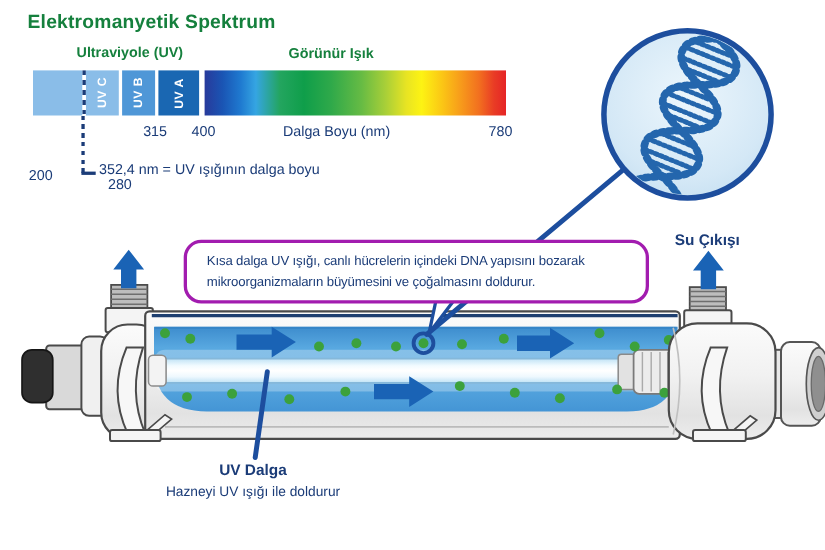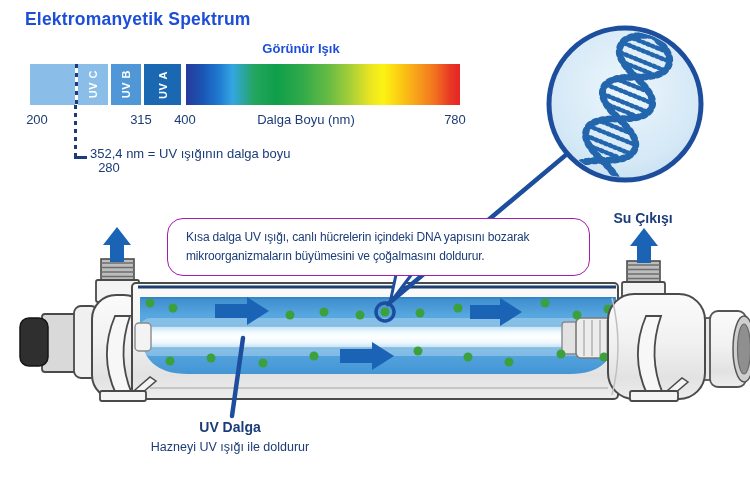--- a/index.html
+++ b/index.html
@@ -1,33 +1,33 @@
 <!DOCTYPE html>
 <html><head>
 <meta charset="utf-8">
 <style>
   html,body{margin:0;padding:0;background:#fff;}
   .stage{position:relative;width:750px;height:500px;background:#ffffff;overflow:hidden;
          font-family:"Liberation Sans",sans-serif;color:#1b3c78;}
   .svg-layer{position:absolute;left:0;top:0;z-index:1;}
-  .txt{position:absolute;z-index:2;color:#1d4ed8;}
+  .txt{position:absolute;z-index:2;color:#15803d;}
   .title{left:25px;top:9px;font-size:17.5px;font-weight:bold;letter-spacing:.2px;}
   .grouplab{top:40px;width:120px;text-align:center;font-size:13px;font-weight:bold;}
   .bar-seg{position:absolute;top:64px;height:41px;z-index:2;display:flex;align-items:center;justify-content:center;}
   .band-label{writing-mode:vertical-rl;transform:rotate(180deg);color:#fff;font-size:11px;font-weight:bold;letter-spacing:.5px;}
   .divider{position:absolute;top:64px;height:41px;width:3px;z-index:3;
            background:repeating-linear-gradient(180deg,#1b3c78 0 4px,#ffffff 4px 9px);}
   .tick{position:absolute;top:112px;font-size:13px;text-align:center;z-index:2;}
   .vdash{position:absolute;left:74px;top:105px;width:2.5px;height:53px;z-index:2;
          background:repeating-linear-gradient(180deg,#1b3c78 0 4px,transparent 4px 8px);}
   .corner{position:absolute;left:74px;top:156px;width:13px;height:2.5px;background:#1b3c78;z-index:2;}
   .note{position:absolute;left:90px;top:146px;font-size:13px;z-index:2;}
   .portlab{position:absolute;width:100px;text-align:center;font-size:14px;font-weight:bold;z-index:2;}
   .callout{position:absolute;left:167px;top:218px;width:423px;height:58px;box-sizing:border-box;
-           background:#ffffff;border:1px solid #a21caf;border-radius:16px;z-index:2;
+           background:#ffffff;border:3px solid #a21caf;border-radius:16px;z-index:2;
            display:flex;flex-direction:column;justify-content:center;padding:4px 18px;}
   .callout div{font-size:12px;line-height:19px;white-space:nowrap;letter-spacing:-.15px;}
   .lamplab{position:absolute;left:180px;top:419px;width:100px;text-align:center;font-size:14px;font-weight:bold;z-index:2;}
   .lampsub{position:absolute;left:130px;top:440px;width:200px;text-align:center;font-size:12.5px;z-index:2;}
   .grad-bar{position:absolute;top:64px;left:186px;width:274px;height:41px;z-index:2;
     background:linear-gradient(90deg,#283a9b 0%,#1a55b4 6%,#1f7ad0 12%,#35a5e2 17%,#23a55f 25%,
       #0f9e4a 33%,#2fa94a 42%,#66bb44 52%,#a8cf38 60%,#e8e423 67%,#fdf313 72%,#fbc515 79%,
       #f79b1b 85%,#f2701f 91%,#e93c25 96%,#e52426 100%);}
 </style>
 </head>
@@ -182,38 +182,39 @@
             <path d="M600,138 H650"></path>
             <path d="M601,148 H649"></path>
             <path d="M610,156 H640"></path>
         </g>
       </g>
     </g>
   </svg>
 
   <div class="txt title">Elektromanyetik Spektrum</div>
 
+  <div class="txt grouplab" style="left:58px;">Ultraviyole (UV)</div>
   <div class="txt grouplab" style="left:246px;top:41px;width:110px;">Görünür Işık</div>
 
   <div>
     <div class="bar-seg" style="left:30px;width:45px;background:#8abde8;"></div>
     <div class="divider" style="left:74.5px;"></div>
     <div class="bar-seg" style="left:78px;width:30px;background:#8abde8;">
       <span class="band-label">UV C</span>
     </div>
     <div class="bar-seg" style="left:111px;width:30px;background:#4f97d7;">
       <span class="band-label">UV B</span>
     </div>
     <div class="bar-seg" style="left:144px;width:37px;background:#1a67b2;">
       <span class="band-label">UV A</span>
     </div>
     <div class="grad-bar"></div>
   </div>
 
-  <div class="tick" style="left:20px;width:34px;">200</div>
+  <div class="tick" style="left:20px;width:34px;margin-top:40px;">200</div>
   <div class="tick" style="left:92px;width:34px;margin-top:48px;">280</div>
   <div class="tick" style="left:124px;width:34px;">315</div>
   <div class="tick" style="left:168px;width:34px;">400</div>
   <div class="tick" style="left:246px;width:120px;">Dalga Boyu (nm)</div>
   <div class="tick" style="left:438px;width:34px;">780</div>
 
   <div class="vdash"></div>
   <div class="corner"></div>
   <div class="note">352,4 nm = UV ışığının dalga boyu</div>
 

